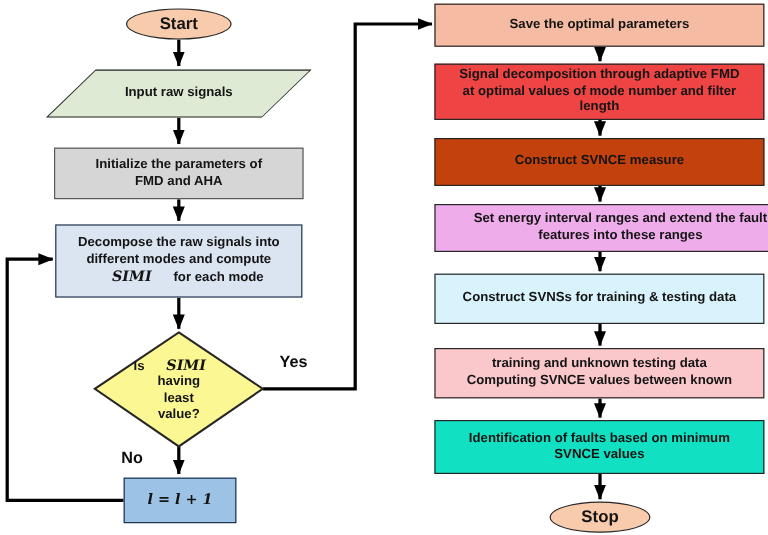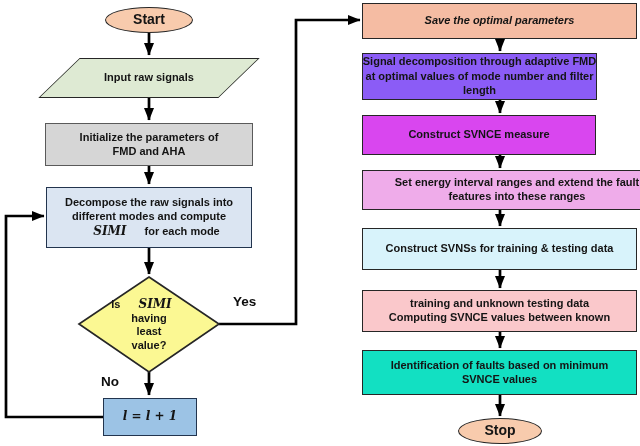--- a/index.html
+++ b/index.html
@@ -89,31 +89,31 @@
     <span class="line">value?</span>
   </div>
 
   <div class="node blue-border" style="left: 103px; top: 398px; width: 94px; height: 38px; background-color: rgb(156, 195, 229);">
     <span class="math-big">l = l + 1</span>
   </div>
 
   <div class="edge-label" style="left:233px;top:294px;">Yes</div>
   <div class="edge-label" style="left:101px;top:374px;">No</div>
 
-  <div class="node" style="left: 362px; top: 3px; width: 275px; height: 36px; background-color: rgb(245, 188, 163); font-style: italic;">
+  <div class="node" style="left: 362px; top: 3px; width: 275px; height: 36px; background-color: rgb(245, 188, 163);">
     <span>Save the optimal parameters</span>
   </div>
 
-  <div class="node" style="left: 362px; top: 53px; width: 235px; height: 47px; background-color: #8b5cf6; justify-content: space-between;">
+  <div class="node" style="left: 362px; top: 53px; width: 275px; height: 47px; background-color: #ef4444;">
     <span class="line">Signal decomposition through adaptive FMD</span>
     <span class="line">at optimal values of mode number and filter</span>
     <span class="line">length</span>
   </div>
 
-  <div class="node" style="left: 362px; top: 115px; width: 234px; height: 40px; background-color: #d946ef;">
+  <div class="node" style="left: 362px; top: 115px; width: 275px; height: 40px; background-color: #c2410c;">
     <span>Construct SVNCE measure</span>
   </div>
 
   <div class="node" style="left: 362px; top: 170px; width: 310px; height: 40px; background-color: rgb(239, 172, 234);">
     <span class="line">Set energy interval ranges and extend the fault</span>
     <span class="line">features into these ranges</span>
   </div>
 
   <div class="node" style="left: 362px; top: 228px; width: 275px; height: 42px; background-color: rgb(216, 243, 251);">
     <span>Construct SVNSs for training &amp; testing data</span>

